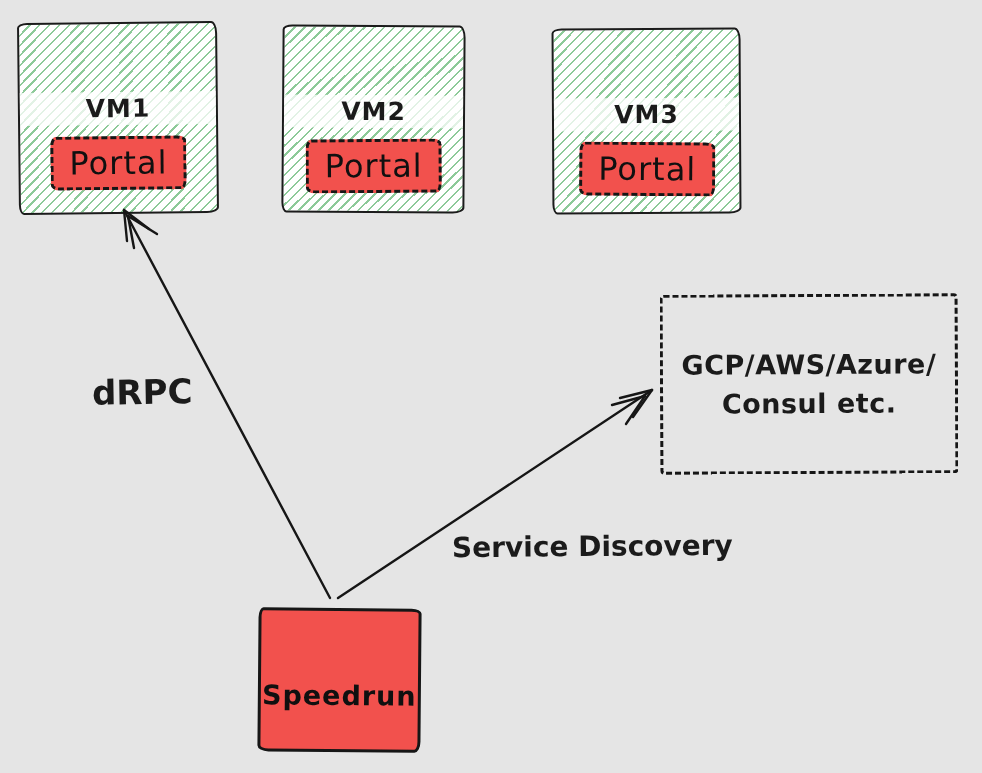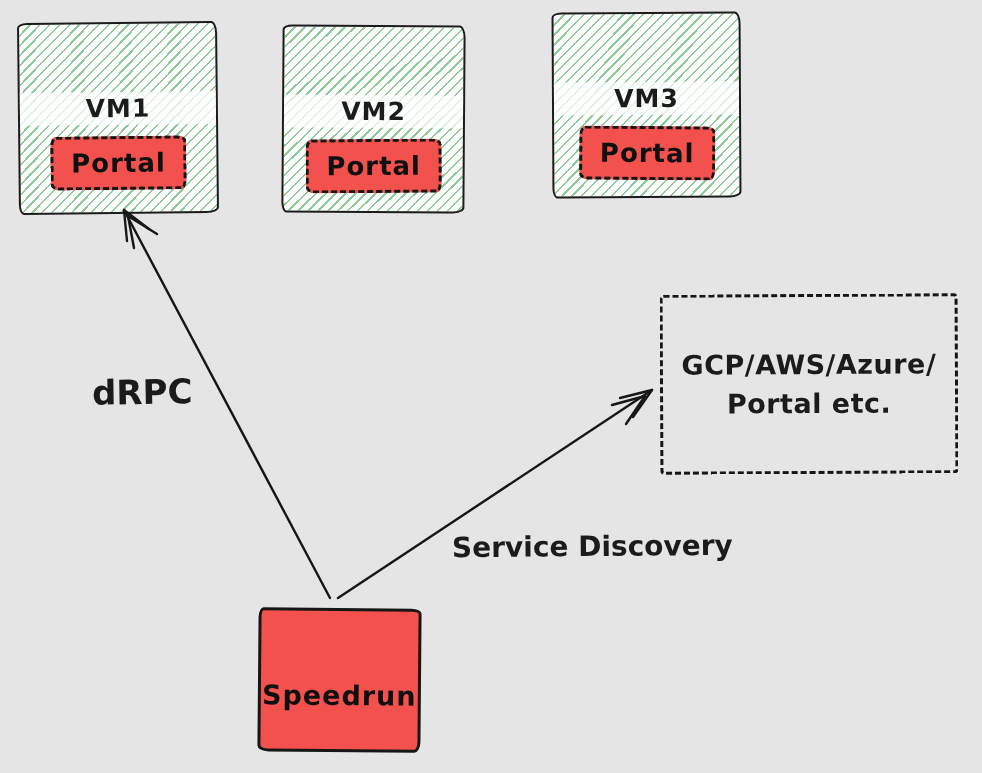--- a/index.html
+++ b/index.html
@@ -22,21 +22,21 @@
     border: 2.5px solid #1b1b1b;
     border-radius: 10px 6px 12px 5px / 5px 12px 6px 10px;
     background:
       repeating-linear-gradient(135deg,
         rgba(47,158,68,0.55) 0px, rgba(47,158,68,0.55) 1.6px,
         rgba(255,255,255,0) 1.6px, rgba(255,255,255,0) 7px);
     background-color: #ffffff;
   }
   .vm-box-1 { left: 18px;  top: 22px; width: 200px; height: 192px; transform: rotate(-0.6deg); }
   .vm-box-2 { left: 282px; top: 25px; width: 183px; height: 188px; transform: rotate(0.4deg); }
-  .vm-box-3 { left: 552px; top: 12px; width: 189px; height: 186px; transform: rotate(-0.3deg); }
+  .vm-box-3 { left: 552px; top: 28px; width: 189px; height: 186px; transform: rotate(-0.3deg); }
 
   .vm-label {
     position: absolute;
     width: 100%;
     top: 68px;
     text-align: center;
     font-size: 25px;
     font-weight: bold;
     letter-spacing: 1px;
     background: rgba(255,255,255,0.75);
@@ -53,22 +53,22 @@
     background: #f2514d;
     border: 3.5px dashed #161616;
     border-radius: 6px 10px 5px 9px / 9px 5px 10px 6px;
     display: flex;
     align-items: center;
     justify-content: center;
   }
   .vm-box-2 .portal-box { transform: rotate(-0.8deg); }
   .vm-box-3 .portal-box { transform: rotate(0.7deg); }
   .portal-label {
-    font-size: 26px;
-    font-weight: bold;
+    font-size: 32px;
+    font-weight: normal;
     letter-spacing: 1px;
     color: #101010;
   }
 
   
   .cloud-box {
     position: absolute;
     left: 660px;
     top: 294px;
     width: 298px;
@@ -157,21 +157,21 @@
 
   <div class="vm-box vm-box-3">
     <div class="vm-label">VM3</div>
     <div class="portal-box">
       <span class="portal-label">Portal</span>
     </div>
   </div>
 
   <div class="cloud-box">
     <div class="cloud-line">GCP/AWS/Azure/</div>
-    <div class="cloud-line">Portal etc.</div>
+    <div class="cloud-line">Consul etc.</div>
   </div>
 
   <div class="speedrun-box">
     <span class="speedrun-label">Speedrun</span>
   </div>
 
   <svg class="arrows-layer" viewBox="0 0 982 773" xmlns="http://www.w3.org/2000/svg">
 
     <g>
       <path class="arrow-stroke" d="M330,598 L124,210"></path>

